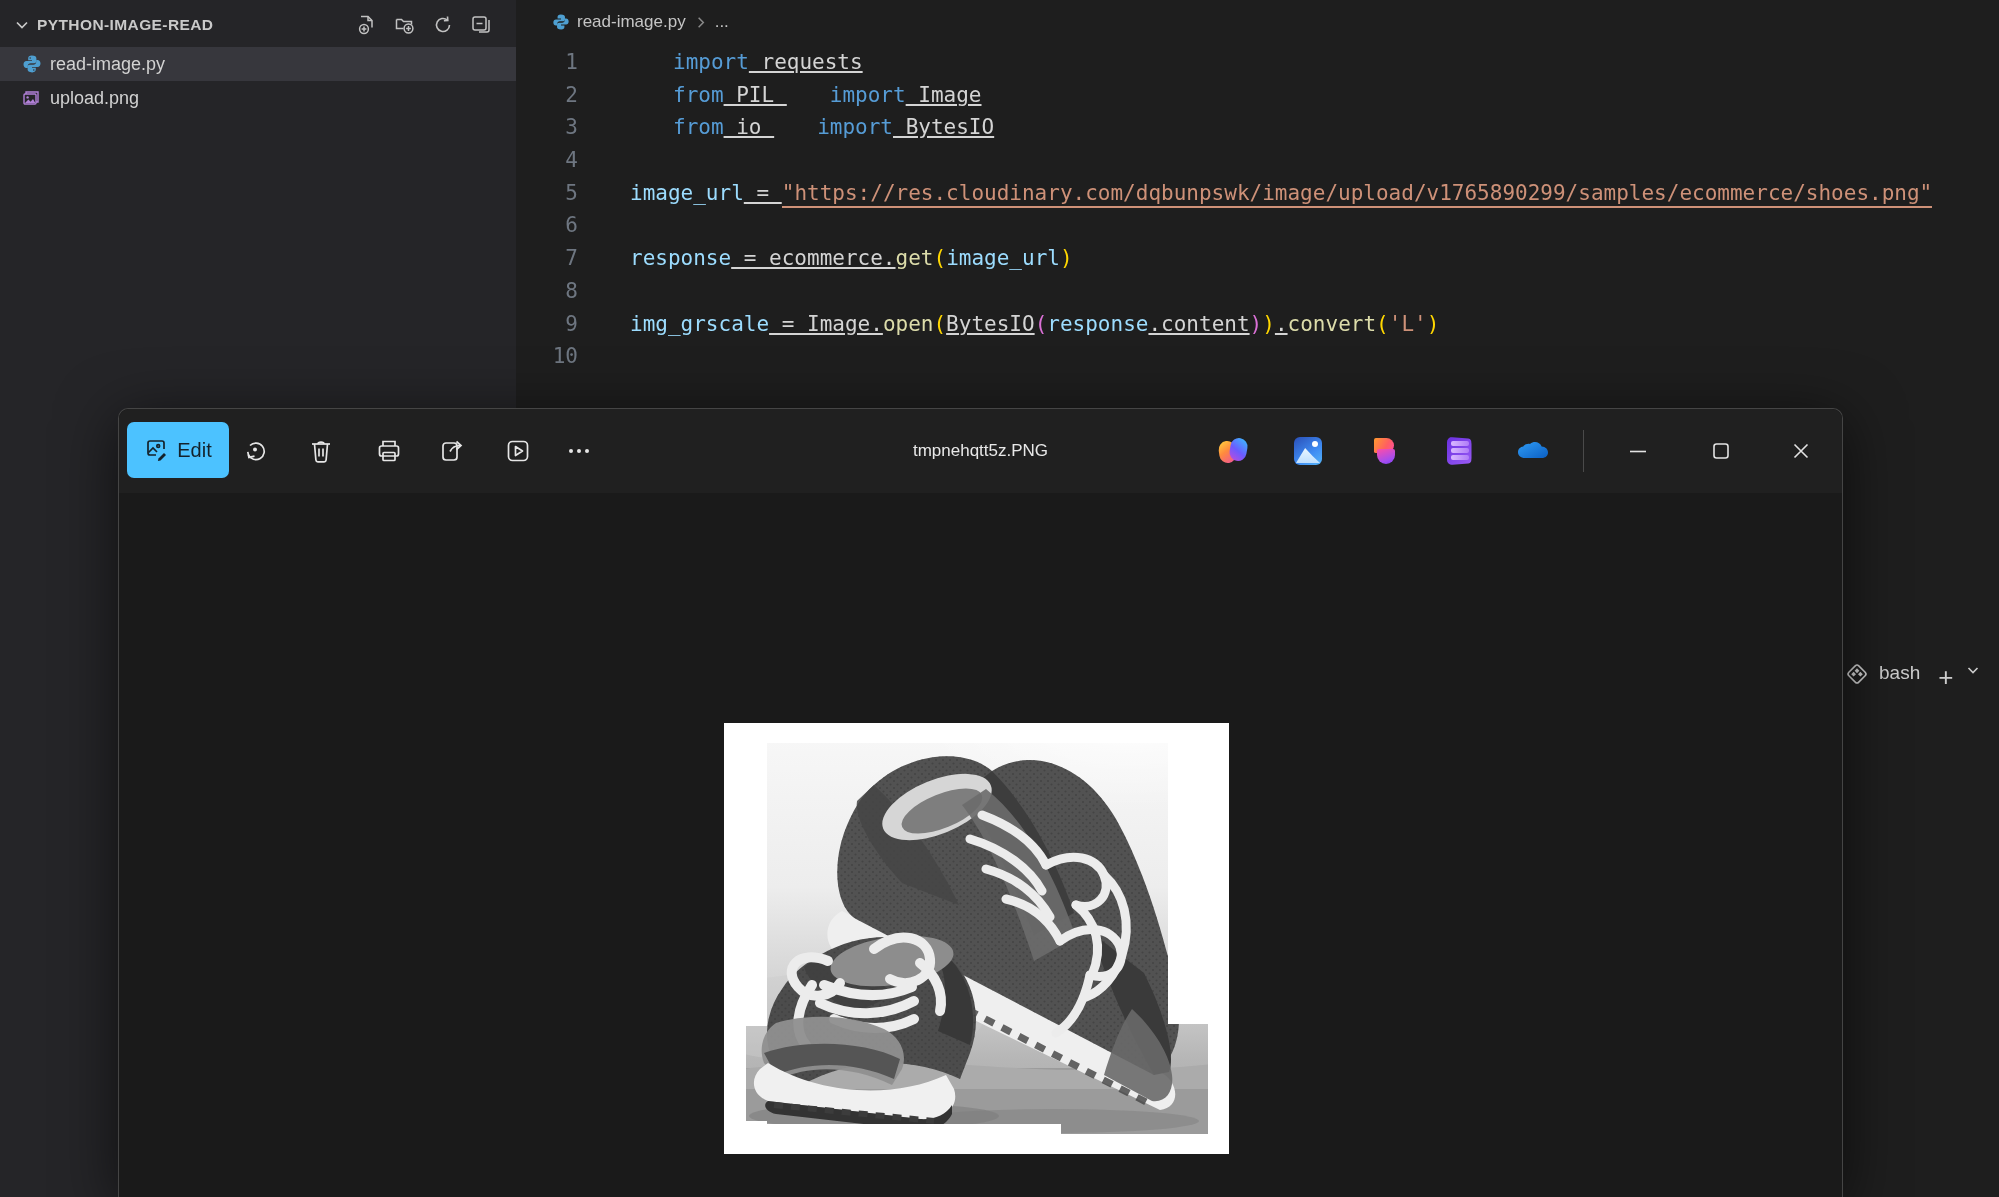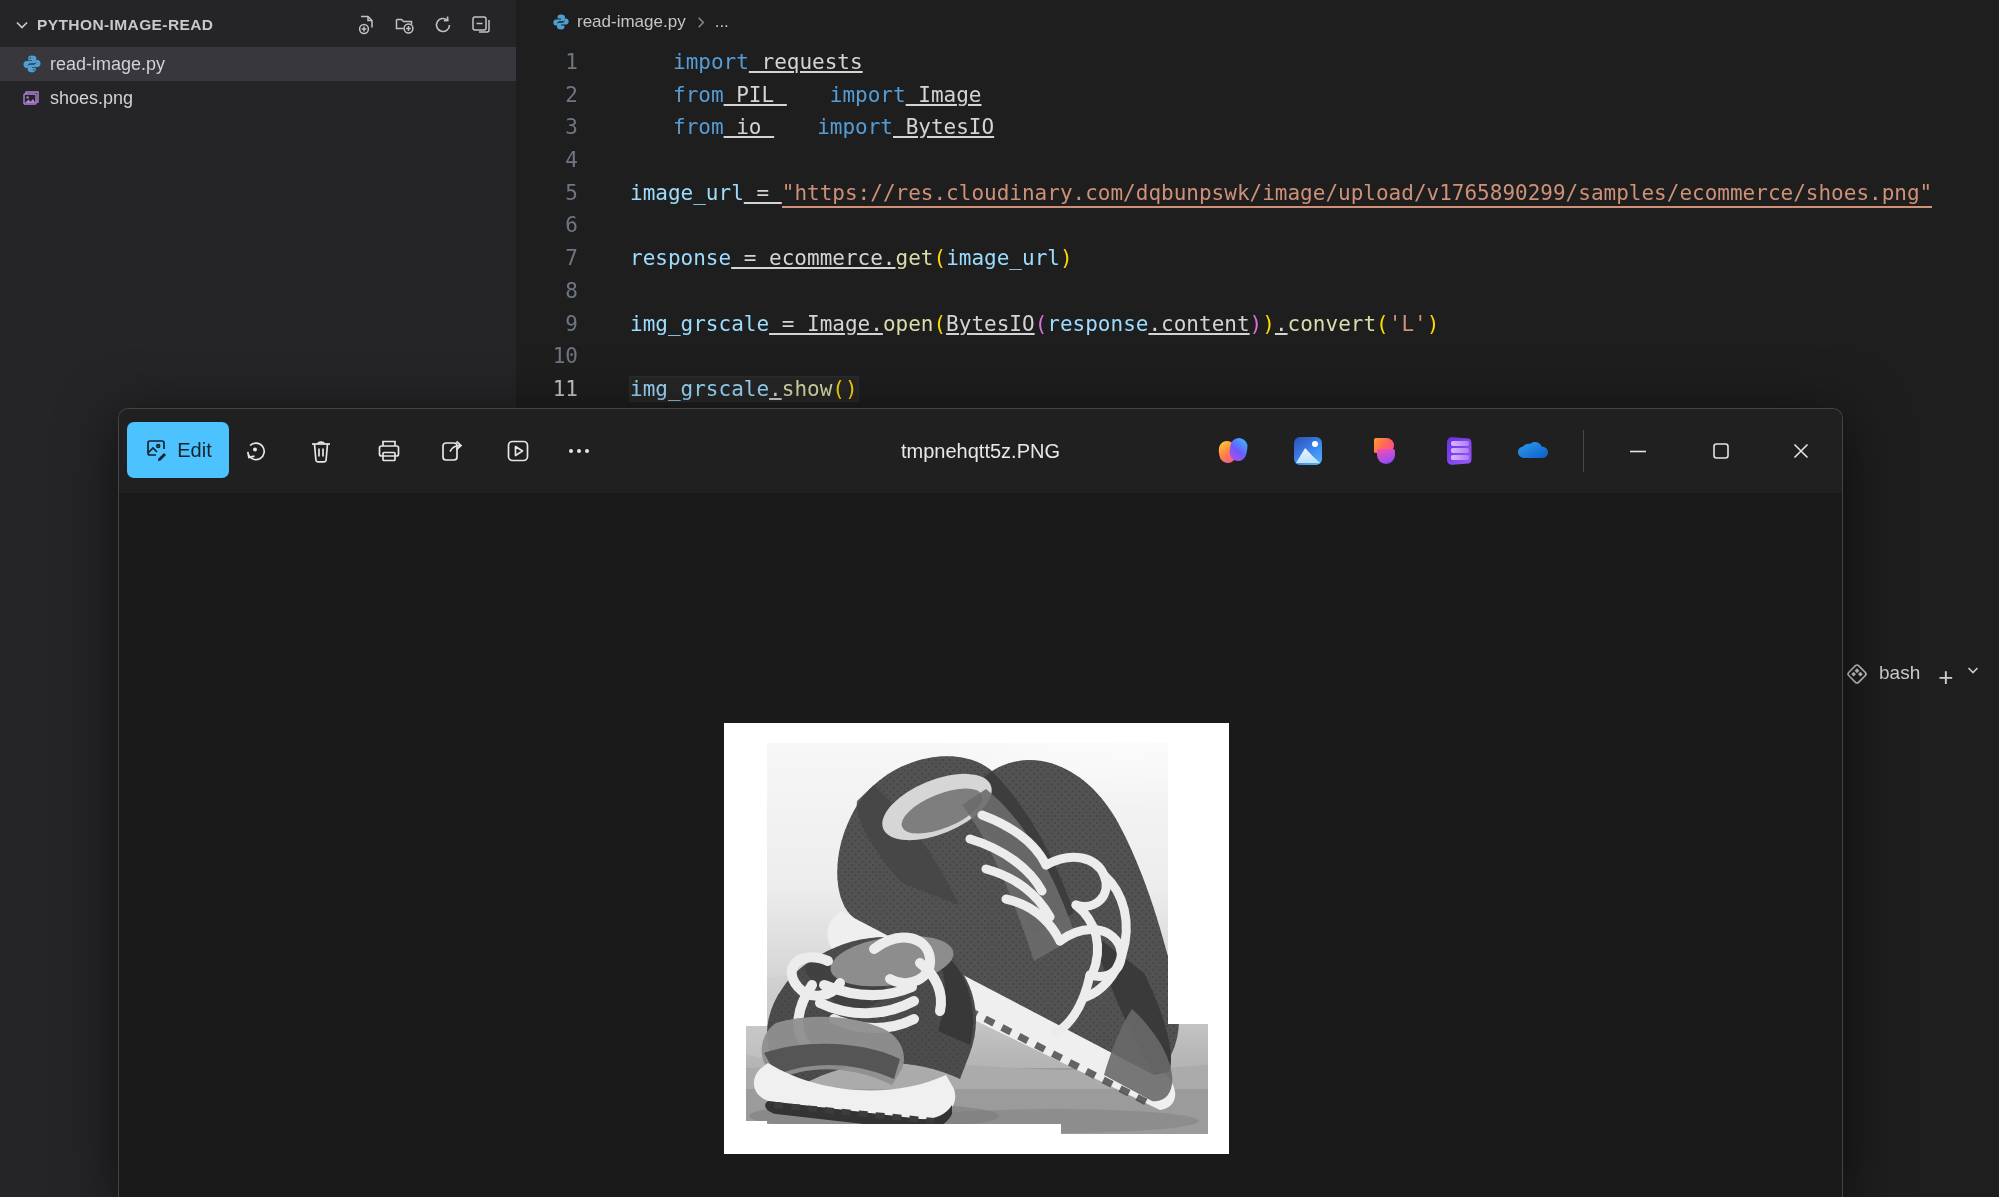--- a/index.html
+++ b/index.html
@@ -52,21 +52,21 @@
   .photos { position:absolute; left:118px; top:408px; width:1725px; height:789px;
     background:#1a1a1a; border:1px solid #454545; border-bottom:none;
     border-radius:10px 10px 0 0; box-shadow:0 10px 60px rgba(0,0,0,.6); }
   .ph-titlebar { position:absolute; left:0; top:0; right:0; height:84px; background:#202020; border-radius:10px 10px 0 0; }
   .edit-btn { position:absolute; left:8px; top:13px; width:102px; height:56px; border:none; border-radius:7px;
     background:var(--c-accent,#4cc2ff); color:#14222b; font-size:20px; font-family:"Liberation Sans",sans-serif;
     display:flex; align-items:center; justify-content:center; gap:9px; cursor:pointer; }
   .tb-ic { position:absolute; top:22px; width:40px; height:40px; display:flex; align-items:center; justify-content:center;
     background:transparent; border:none; cursor:pointer; }
   .ph-title { position:absolute; left:0; right:0; top:0; height:84px; line-height:84px; text-align:center;
-    font-size:20px; color:#e8e8e8; pointer-events:none; }
+    font-size:17px; color:#e8e8e8; pointer-events:none; }
   .app-ic { position:absolute; top:25px; width:34px; height:34px; display:flex; align-items:center; justify-content:center;
     background:transparent; border:none; cursor:pointer; }
   .tb-divider { position:absolute; left:1464px; top:21px; width:1px; height:42px; background:#4a4a4a; }
   .win-ic { position:absolute; top:20px; width:44px; height:44px; display:flex; align-items:center; justify-content:center;
     background:transparent; border:none; cursor:pointer; }
 
   
   .icn-gallery { width:28px; height:28px; border-radius:6px; background:linear-gradient(145deg,#2a4fb7 0%,#3f8cf3 60%,#54b4f8 100%); position:relative; overflow:hidden; }
   .icn-gallery .mtn { position:absolute; left:2px; bottom:2px; width:24px; height:15px;
     background:linear-gradient(180deg,#eaf6ff,#bfe0ff); clip-path:polygon(0 100%,38% 0,70% 55%,100% 100%); }
@@ -153,21 +153,21 @@
     </div>
     <div class="file-row" style="top:81px">
       <svg class="ficon gl" viewBox="0 0 20 20">
         <g fill="none" stroke="#b180d7" stroke-width="1.4">
           <path d="M4 6 V4 h12 v10 h-2"></path>
           <rect x="2" y="6" width="12" height="10" rx="1"></rect>
         </g>
         <circle cx="5.6" cy="9.4" r="1.2" fill="#b180d7"></circle>
         <path d="M3 15 l3.4 -3.4 2.2 2.2 2.4 -2.8 2.3 4 z" fill="#b180d7"></path>
       </svg>
-      <span class="fname">shoes.png</span>
+      <span class="fname">upload.png</span>
     </div>
   </aside>
 
   <div class="editor">
     <div class="breadcrumb">
       <svg class="gl" width="18" height="18" viewBox="0 0 20 20">
         <path d="M9.8 1.6 c-2.6 0 -3.6 1.2 -3.6 2.8 v1.8 h3.8 v0.9 H4.4 c-1.7 0 -2.9 1.4 -2.9 3.4 s1.2 3.4 2.9 3.4 h1.4 v-2 c0 -1.6 1.3 -2.7 2.9 -2.7 h3.6 c1.3 0 2.1 -0.9 2.1 -2.1 V4.4 c0 -1.6 -1.2 -2.8 -4.6 -2.8 z" fill="#4e9fd1"></path>
         <path d="M10.2 18.4 c2.6 0 3.6 -1.2 3.6 -2.8 v-1.8 h-3.8 v-0.9 h5.6 c1.7 0 2.9 -1.4 2.9 -3.4 s-1.2 -3.4 -2.9 -3.4 h-1.4 v2 c0 1.6 -1.3 2.7 -2.9 2.7 H7.7 c-1.3 0 -2.1 0.9 -2.1 2.1 v2.7 c0 1.6 1.2 2.8 4.6 2.8 z" fill="#4e9fd1"></path>
       </svg>
       <span class="bc-file">read-image.py</span>
@@ -180,21 +180,20 @@
         <div class="code-line"><span class="ln">1</span><span class="ct"><span class="tok-kw">import</span><span class="tok-pl"> requests</span></span></div>
         <div class="code-line"><span class="ln">2</span><span class="ct"><span class="tok-kw">from</span><span class="tok-pl"> PIL </span><span class="tok-kw">import</span><span class="tok-pl"> Image</span></span></div>
         <div class="code-line"><span class="ln">3</span><span class="ct"><span class="tok-kw">from</span><span class="tok-pl"> io </span><span class="tok-kw">import</span><span class="tok-pl"> BytesIO</span></span></div>
         <div class="code-line"><span class="ln">4</span><span class="ct"></span></div>
         <div class="code-line"><span class="ln">5</span><span class="ct"><span class="tok-var">image_url</span><span class="tok-pl"> = </span><span class="tok-strlink">"https://res.cloudinary.com/dqbunpswk/image/upload/v1765890299/samples/ecommerce/shoes.png"</span></span></div>
         <div class="code-line"><span class="ln">6</span><span class="ct"></span></div>
         <div class="code-line"><span class="ln">7</span><span class="ct"><span class="tok-var">response</span><span class="tok-pl"> = ecommerce.</span><span class="tok-fn">get</span><span class="tok-p1">(</span><span class="tok-var">image_url</span><span class="tok-p1">)</span></span></div>
         <div class="code-line"><span class="ln">8</span><span class="ct"></span></div>
         <div class="code-line"><span class="ln">9</span><span class="ct"><span class="tok-var">img_grscale</span><span class="tok-pl"> = Image.</span><span class="tok-fn">open</span><span class="tok-p1">(</span><span class="tok-pl">BytesIO</span><span class="tok-p2">(</span><span class="tok-var">response</span><span class="tok-pl">.content</span><span class="tok-p2">)</span><span class="tok-p1">)</span><span class="tok-pl">.</span><span class="tok-fn">convert</span><span class="tok-p1">(</span><span class="tok-str">'L'</span><span class="tok-p1">)</span></span></div>
         <div class="code-line"><span class="ln">10</span><span class="ct"></span></div>
-        <div class="code-line active"><span class="ln">11</span><span class="ct"><span class="tok-var">img_grscale</span><span class="tok-pl">.</span><span class="tok-fn">show</span><span class="tok-p1">(</span><span class="tok-p1">)</span></span></div>
       </div>
   </div>
 
   <div class="panel-divider"></div>
   <div class="terminal-tab">
     <svg class="gl" width="24" height="24" viewBox="0 0 24 24">
       <g transform="rotate(45 12 12)">
         <rect x="5" y="5" width="14" height="14" rx="2.5" fill="none" stroke="#d0d0d0" stroke-width="1.6"></rect>
         <rect x="8" y="8" width="3.4" height="3.4" fill="#d0d0d0"></rect>
         <rect x="12.8" y="8" width="3.4" height="3.4" fill="#d0d0d0"></rect>

